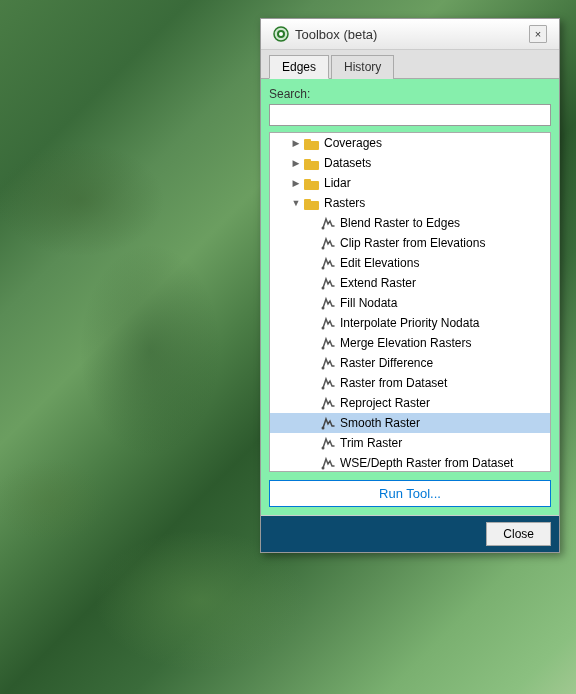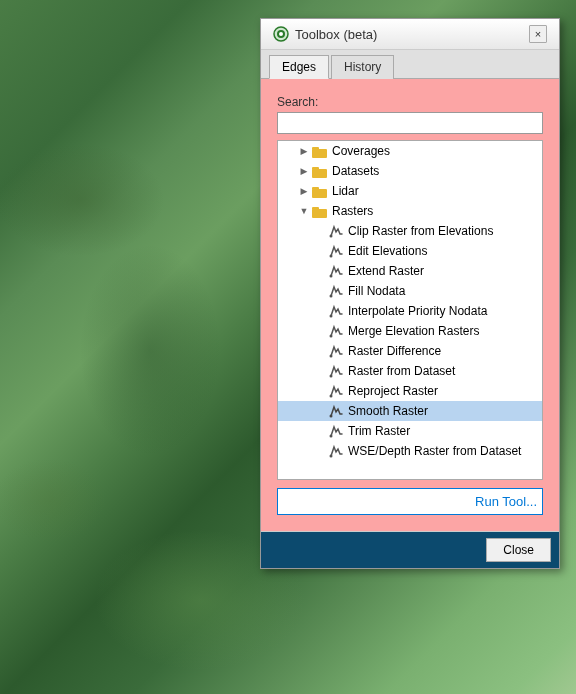--- a/index.html
+++ b/index.html
@@ -116,22 +116,22 @@
     }
 
     .tab.active {
       background: #f0f0f0;
       border-bottom: 1px solid #f0f0f0;
       color: #000;
       z-index: 1;
     }
 
     .dialog-body {
-      padding: 16px;
-      background: #fca5a5;
+      padding: 8px;
+      background: #86efac;
     }
 
     .search-label {
       font-size: 12px;
       color: #333;
       margin-bottom: 3px;
     }
 
     .search-input {
       width: 100%;
@@ -202,21 +202,21 @@
     .run-btn {
       display: block;
       width: 100%;
       margin-top: 8px;
       padding: 5px;
       background: white;
       border: 1px solid #0078d7;
       color: #0078d7;
       font-size: 13px;
       cursor: pointer;
-      text-align: right;
+      text-align: center;
     }
 
     .bottom-bar {
       padding: 6px 8px;
       display: flex;
       justify-content: flex-end;
       background: #0c4a6e;
       border-top: 1px solid #ccc;
     }
 
@@ -292,20 +292,30 @@
 
       <div class="tree-item indent-1">
         <span class="expand-arrow">▼</span>
         <svg class="folder-icon" viewBox="0 0 16 13" xmlns="http://www.w3.org/2000/svg">
           <rect x="0" y="4" width="15" height="9" rx="1" fill="#e8b830"></rect>
           <rect x="0" y="2" width="7" height="3" rx="1" fill="#e8b830"></rect>
         </svg>
         <span>Rasters</span>
       </div>
 
+      <div class="tree-item indent-2">
+        <span class="expand-arrow" style="visibility:hidden">▶</span>
+        <span class="tool-icon">
+          <svg viewBox="0 0 14 14" xmlns="http://www.w3.org/2000/svg" width="14" height="14">
+            <path d="M2 12 L5 3 L7 8 L9 5 L11 10 L13 10" stroke="#555" stroke-width="1.5" fill="none" stroke-linecap="round"></path>
+            <circle cx="2" cy="12" r="1.5" fill="#555"></circle>
+          </svg>
+        </span>
+        <span>Blend Raster to Edges</span>
+      </div>
 
       <div class="tree-item indent-2">
         <span class="expand-arrow" style="visibility:hidden">▶</span>
         <span class="tool-icon">
           <svg viewBox="0 0 14 14" xmlns="http://www.w3.org/2000/svg" width="14" height="14">
             <path d="M2 12 L5 3 L7 8 L9 5 L11 10 L13 10" stroke="#555" stroke-width="1.5" fill="none" stroke-linecap="round"></path>
             <circle cx="2" cy="12" r="1.5" fill="#555"></circle>
           </svg>
         </span>
         <span>Clip Raster from Elevations</span>

